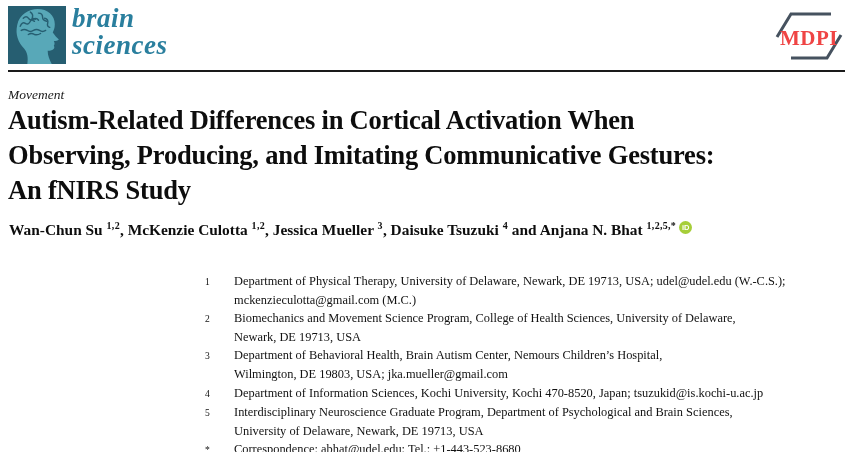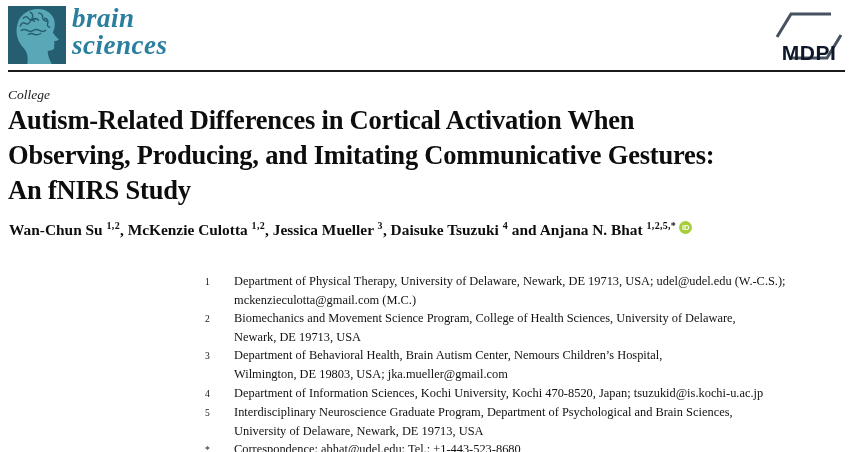--- a/index.html
+++ b/index.html
@@ -11,23 +11,23 @@
   .brain-logo{position:absolute;left:8px;top:6px;width:58px;height:58px;}
   .brand-name{
     position:absolute;left:72px;top:5px;
     font-family:"Liberation Serif",serif;font-style:italic;font-weight:700;
     font-size:27px;line-height:27px;color:#2a7f9e;letter-spacing:.5px;
   }
   .mdpi{position:absolute;right:9px;top:9px;width:70px;height:54px;}
   .mdpi-hex{position:absolute;left:0;top:0;width:70px;height:54px;}
   .mdpi-hex polyline{fill:none;stroke:#46525f;stroke-width:3;}
   .mdpi-text{
-    position:absolute;left:50%;top:44px;transform:translate(-50%,-50%);
-    font-family:Liberation Sans, sans-serif;font-weight:700;font-size:21px;
-    color:#0f172a;letter-spacing:.5px;white-space:nowrap;
+    position:absolute;left:50%;top:29px;transform:translate(-50%,-50%);
+    font-family:Liberation Serif, serif;font-weight:700;font-size:21px;
+    color:#ef4444;letter-spacing:.5px;white-space:nowrap;
   }
   .rule{position:absolute;left:8px;right:8px;top:70px;height:2px;background:#1a1a1a;}
   
   .article-type{
     position:absolute;left:8px;top:87px;
     font-style:italic;font-size:13.5px;color:#1a1a1a;
   }
   .title{
     position:absolute;left:8px;top:103px;margin:0;width:845px;
     font-weight:700;font-size:26.5px;line-height:35px;color:#0d0d0d;
@@ -82,21 +82,21 @@
   <div class="mdpi">
     <svg class="mdpi-hex" viewBox="0 0 70 54" xmlns="http://www.w3.org/2000/svg">
       <polyline points="3,28 17,5 57,5"></polyline>
       <polyline points="17,49 53,49 67,26"></polyline>
     </svg>
     <span class="mdpi-text">MDPI</span>
   </div>
 
   <div class="rule"></div>
 
-  <div class="article-type">College</div>
+  <div class="article-type">Movement</div>
 
   <h1 class="title">Autism-Related Differences in Cortical Activation When
 Observing, Producing, and Imitating Communicative Gestures:
 An fNIRS Study</h1>
 
   <p class="authors"><span>Wan-Chun Su <sup>1,2</sup></span>, <span>McKenzie Culotta <sup>1,2</sup></span>, <span>Jessica Mueller <sup>3</sup></span>, <span>Daisuke Tsuzuki <sup>4</sup></span> and <span>Anjana N. Bhat <sup>1,2,5,*</sup></span><span class="orcid">iD</span></p>
 
   <div class="affils">
       <div class="aff-row">
         <div class="aff-marker">1</div>

